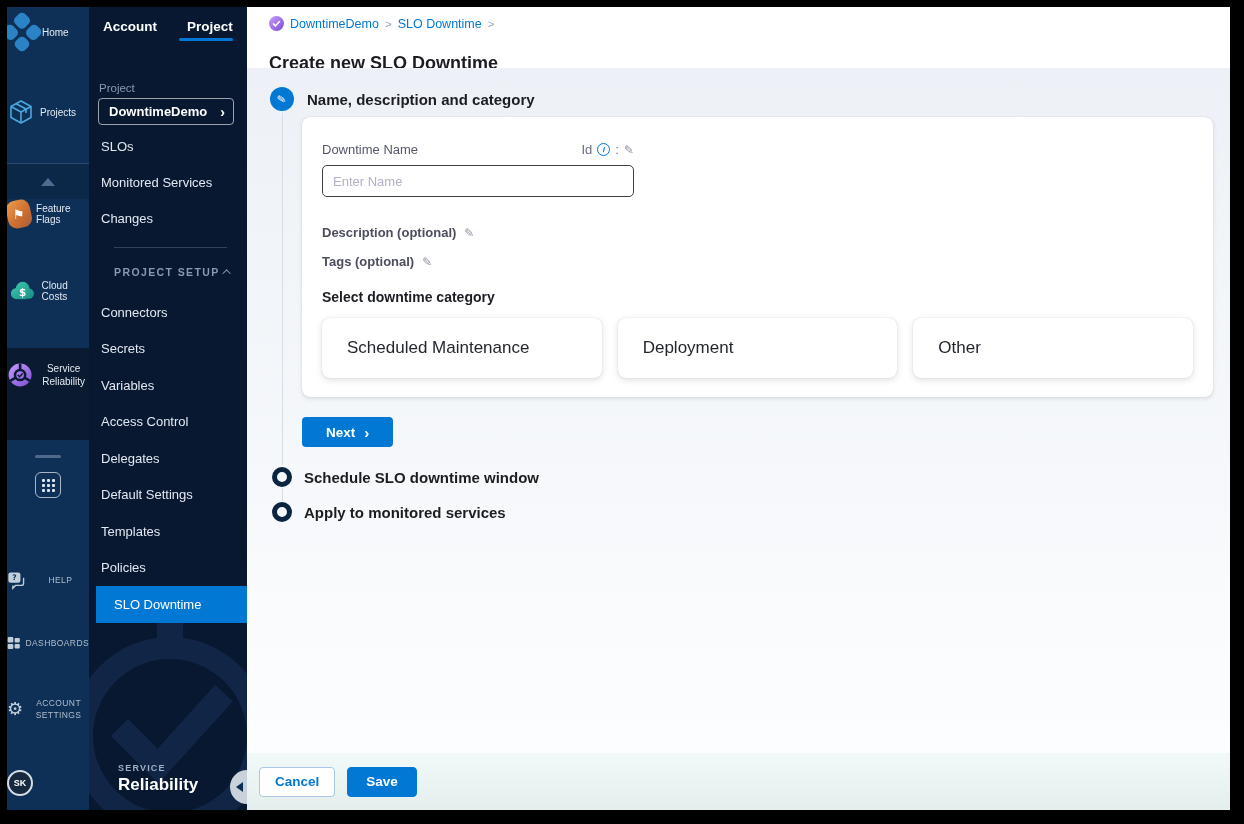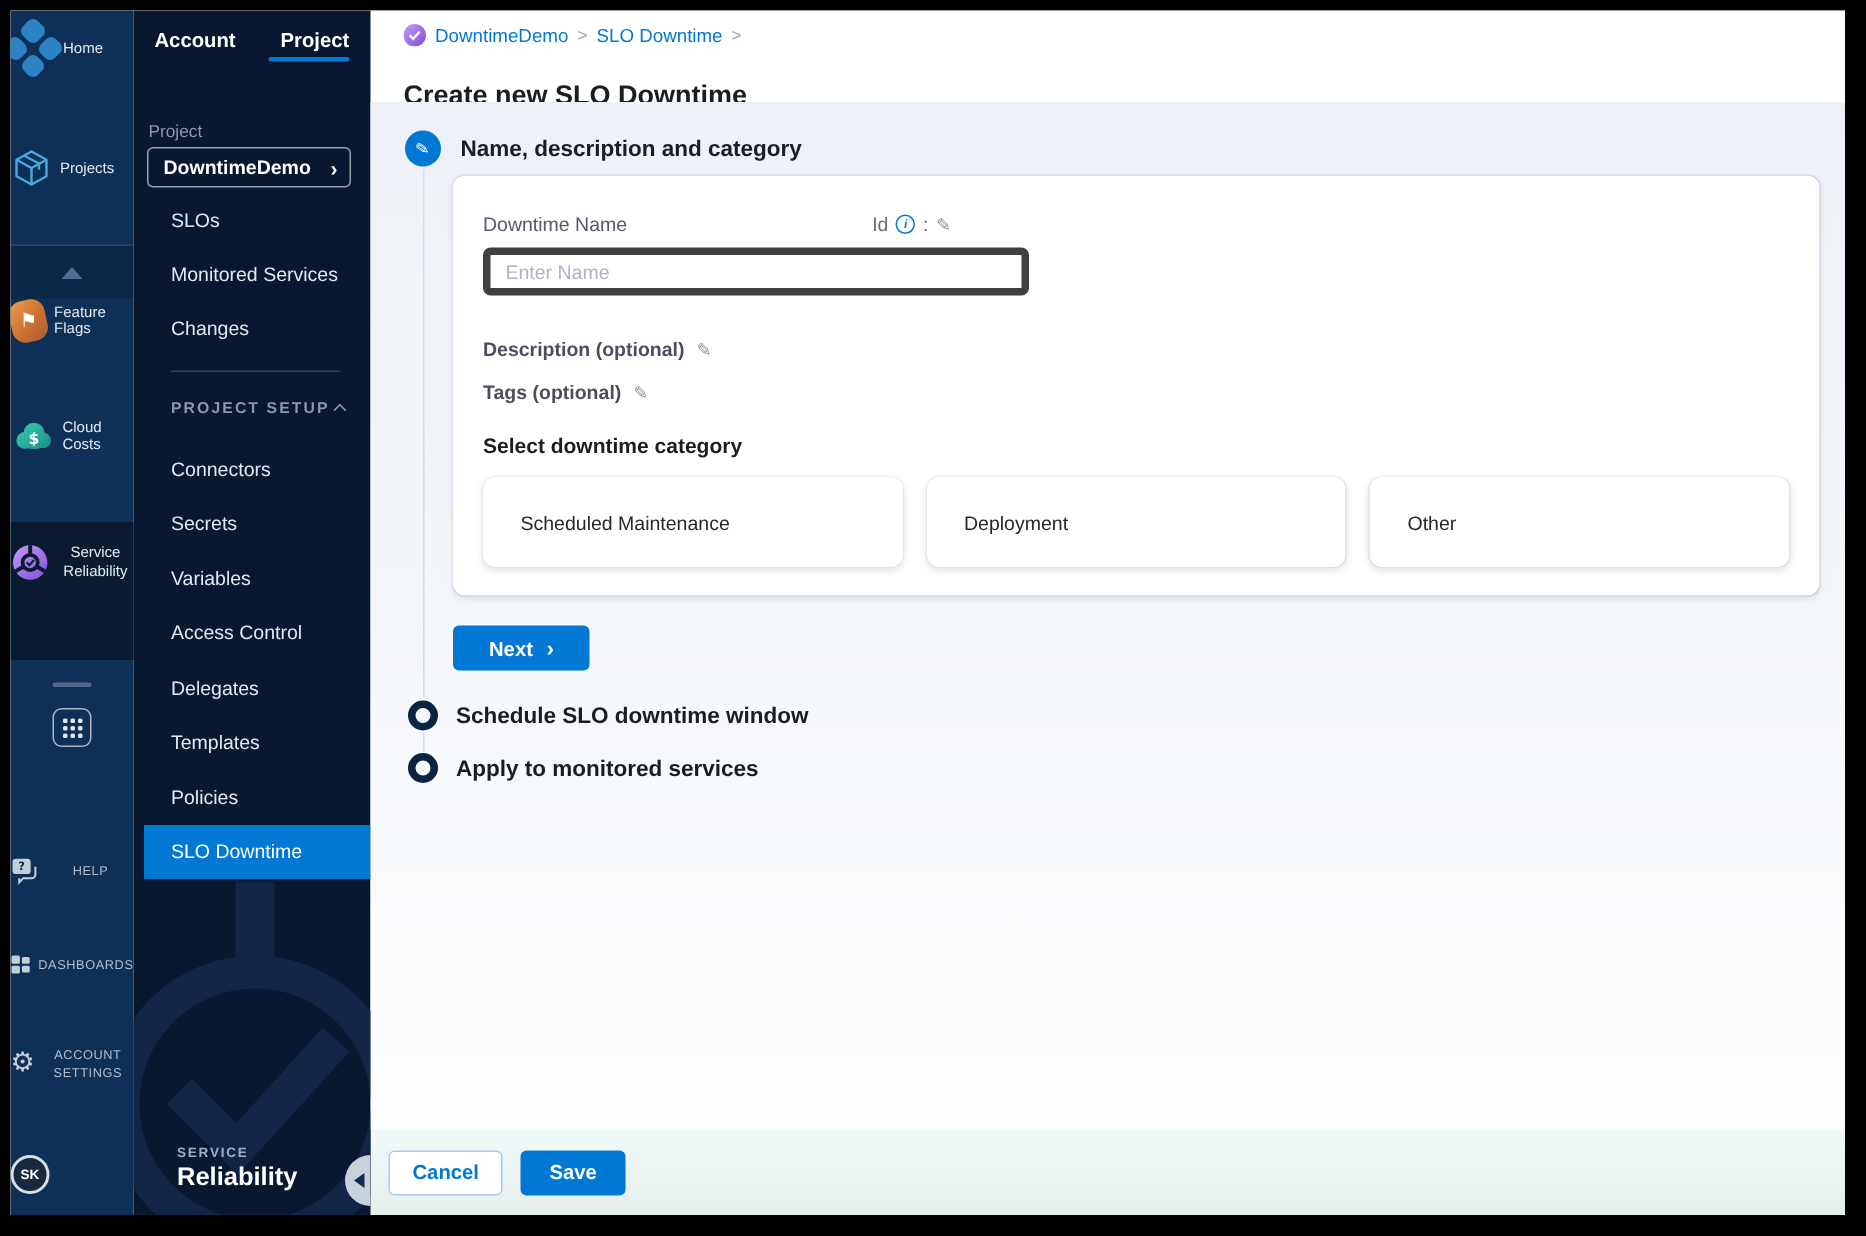--- a/index.html
+++ b/index.html
@@ -32,21 +32,21 @@
   .sidebar { width:158px; background:#071830; position:relative; flex-shrink:0; overflow:hidden; }
   .tab { position:absolute; top:12px; font-size:13.5px; font-weight:700; color:#fff; cursor:pointer; }
   .tab.account { left:14px; }
   .tab.project { left:98px; }
   .tab-underline { position:absolute; top:31px; left:90px; width:54px; height:3px; border-radius:2px; background:#0278d5; }
   .proj-label { position:absolute; top:75px; left:10px; font-size:11.5px; color:#8a99ad; }
   .selector { position:absolute; top:91px; left:9px; width:136px; height:27px; border:1px solid rgba(255,255,255,.6); border-radius:4px; display:flex; align-items:center; justify-content:space-between; padding:0 8px 0 10px; color:#fff; font-weight:700; font-size:13px; cursor:pointer; }
   .sel-chev { font-size:14px; font-weight:700; color:#fff; }
   .nav1 { position:absolute; top:121px; left:0; right:0; }
   .nav2 { position:absolute; top:287px; left:0; right:0; }
-  .nav-item { height:36px; display:flex; align-items:center; padding-left:25px; font-size:13px; color:#e3e8f1; cursor:pointer; position:relative; z-index:2; }
+  .nav-item { height:36px; display:flex; align-items:center; padding-left:12px; font-size:13px; color:#e3e8f1; cursor:pointer; position:relative; z-index:2; }
   .nav2 .nav-item { height:36.5px; }
   .nav-item.active { background:#0278d5; margin-left:7px; padding-left:18px; color:#fff; }
   .side-divider { position:absolute; top:240px; left:25px; right:20px; height:1px; background:rgba(255,255,255,.18); }
   .setup-header { position:absolute; top:259px; left:25px; right:16px; display:flex; align-items:center; justify-content:space-between; font-size:10.5px; letter-spacing:1.4px; color:#8a99ad; font-weight:600; cursor:pointer; }
   .chev-up { width:6px; height:6px; border-left:1.5px solid #8a99ad; border-top:1.5px solid #8a99ad; transform:rotate(45deg) translateY(2px); }
   .watermark { position:absolute; right:-48px; bottom:-28px; opacity:.85; z-index:1; }
   .module-tag { position:absolute; left:29px; bottom:15px; z-index:2; }
   .module-kicker { font-size:9px; letter-spacing:1.2px; color:#9db0c6; font-weight:600; }
   .module-name { font-size:17px; font-weight:700; color:#fff; margin-top:2px; }
   .collapse-tab { position:absolute; right:0; top:763px; width:17px; height:34px; background:#c9d2da; border-radius:17px 0 0 17px; display:flex; align-items:center; justify-content:flex-end; cursor:pointer; z-index:3; }
@@ -71,27 +71,27 @@
   .step1-circle { width:24px; height:24px; border-radius:50%; background:#0278d5; color:#fff; display:flex; align-items:center; justify-content:center; cursor:pointer; flex-shrink:0; }
   .step1-circle span { font-family:"DejaVu Sans",sans-serif; font-size:11px; transform:rotate(-10deg); }
   .donut { width:20px; height:20px; border:5px solid #0b2440; border-radius:50%; background:#f6f9fc; cursor:pointer; flex-shrink:0; }
   .step-label { font-size:15px; font-weight:700; color:#1b1d23; }
 
   .card { position:absolute; left:55px; top:49px; width:911px; height:280px; background:#fff; border-radius:8px; box-shadow:0 0 1px rgba(40,41,61,.25),0 2px 4px rgba(96,97,112,.16); padding:25px 20px; }
   .name-row { width:312px; display:flex; justify-content:space-between; align-items:center; font-size:13px; color:#55586a; margin-bottom:8px; }
   .id-part { display:flex; align-items:center; gap:5px; color:#6a6d80; }
   .info-i { width:13px; height:13px; border-radius:50%; border:1.2px solid #0278d5; color:#0278d5; font-size:8px; font-weight:700; font-style:italic; display:flex; align-items:center; justify-content:center; cursor:pointer; }
   .pencil { color:#8d90a3; font-size:12px; font-family:"DejaVu Sans",sans-serif; cursor:pointer; }
-  .name-input { width:364px; height:32px; border:5px solid #404040; border-radius:5px; padding:0 10px; font-size:13px; color:#22242c; outline:none; font-family:"Liberation Sans",sans-serif; }
+  .name-input { width:312px; height:32px; border:1px solid #404040; border-radius:5px; padding:0 10px; font-size:13px; color:#22242c; outline:none; font-family:"Liberation Sans",sans-serif; }
   .name-input::placeholder { color:#b0b2c4; }
   .opt-row { margin-top:28px; display:flex; gap:8px; align-items:center; font-size:13px; font-weight:700; color:#4c4e5e; }
   .opt-row.tags { margin-top:14px; }
   .cat-label { margin-top:20px; font-size:14px; font-weight:700; color:#1b1d23; }
   .cat-row { margin-top:13px; display:flex; gap:16px; }
-  .cat-card { flex:1; height:60px; background:#fff; border-radius:8px; box-shadow:0 0 1px rgba(40,41,61,.22),0 2px 6px rgba(96,97,112,.2); display:flex; align-items:center; padding-left:25px; font-size:13px; color:#25272f; cursor:pointer; }
+  .cat-card { flex:1; height:60px; background:#fff; border-radius:8px; box-shadow:0 0 1px rgba(40,41,61,.22),0 2px 6px rgba(96,97,112,.2); display:flex; align-items:center; padding-left:25px; font-size:17px; color:#25272f; cursor:pointer; }
 
   .next-btn { position:absolute; left:55px; top:349px; height:30px; padding:0 24px; background:#0278d5; border:none; border-radius:4px; color:#fff; font-weight:700; font-size:13.5px; display:inline-flex; align-items:center; gap:9px; cursor:pointer; font-family:"Liberation Sans",sans-serif; }
   .next-chev { font-size:15px; line-height:1; font-weight:700; }
 
   .mfooter { height:57px; background:linear-gradient(180deg,#f1faf9,#e4eeec); display:flex; align-items:center; padding-left:12px; gap:12px; flex-shrink:0; }
   .btn-cancel { height:30px; padding:0 15px; background:#fff; border:1px solid #a9c8e8; border-radius:4px; color:#0278d5; font-weight:700; font-size:13.5px; cursor:pointer; font-family:"Liberation Sans",sans-serif; }
   .btn-save { height:30px; padding:0 18px; background:#0278d5; border:1px solid #0278d5; border-radius:4px; color:#fff; font-weight:700; font-size:13.5px; cursor:pointer; font-family:"Liberation Sans",sans-serif; }
 </style>
 </head>
 <body>
@@ -239,20 +239,21 @@
       <span>PROJECT SETUP</span>
       <span class="chev-up"></span>
     </div>
 
     <div class="nav2">
       <div class="nav-item">Connectors</div>
       <div class="nav-item">Secrets</div>
       <div class="nav-item">Variables</div>
       <div class="nav-item">Access Control</div>
       <div class="nav-item">Delegates</div>
+      <div class="nav-item">Default Settings</div>
       <div class="nav-item">Templates</div>
       <div class="nav-item">Policies</div>
       <div class="nav-item active">SLO Downtime</div>
     </div>
 
     <svg class="watermark" width="250" height="250" viewBox="0 0 250 250">
       <g stroke="#13294a" fill="none">
         <rect x="112" y="0" width="26" height="58" fill="#13294a" stroke="none"></rect>
         <circle cx="125" cy="148" r="88" stroke-width="22"></circle>
         <path d="M83 148 l30 30 58 -64" stroke-width="24" stroke-linecap="square"></path>

